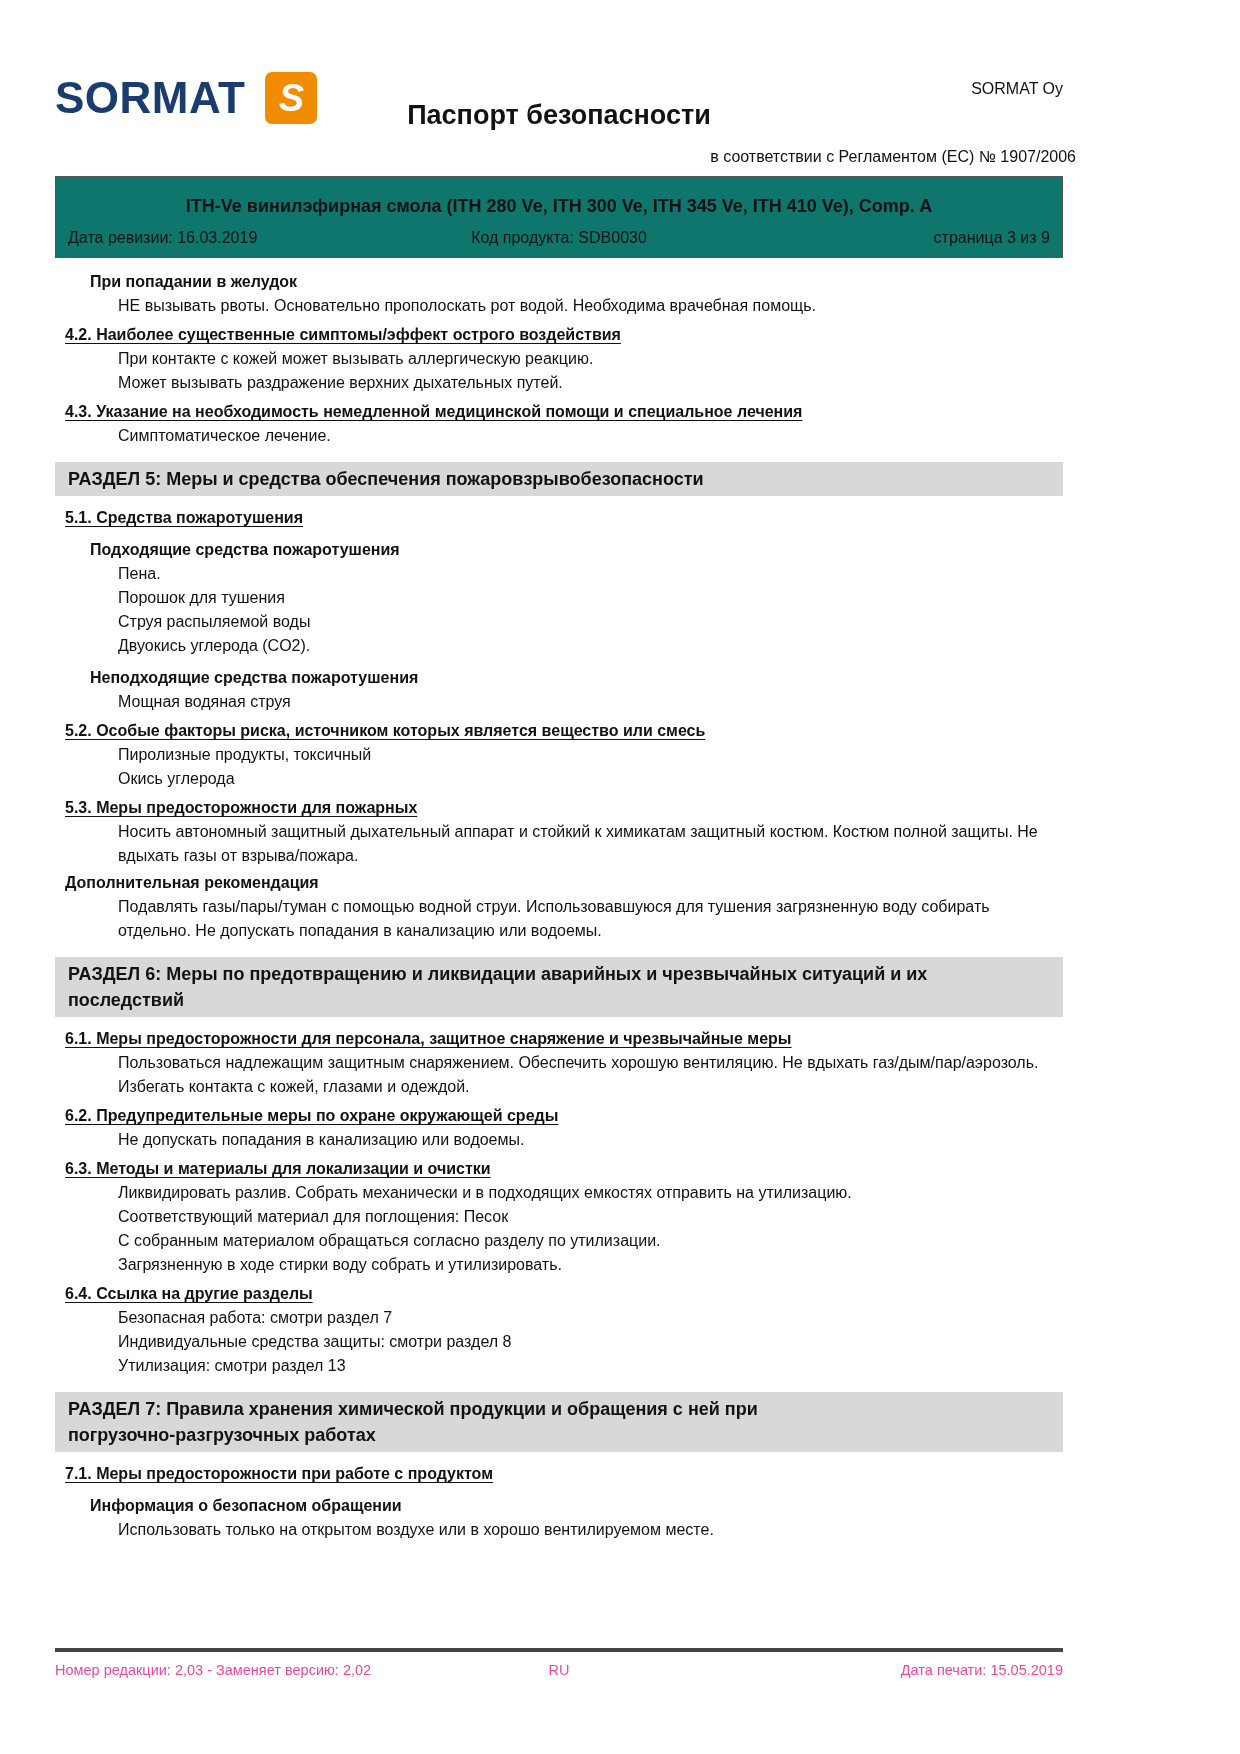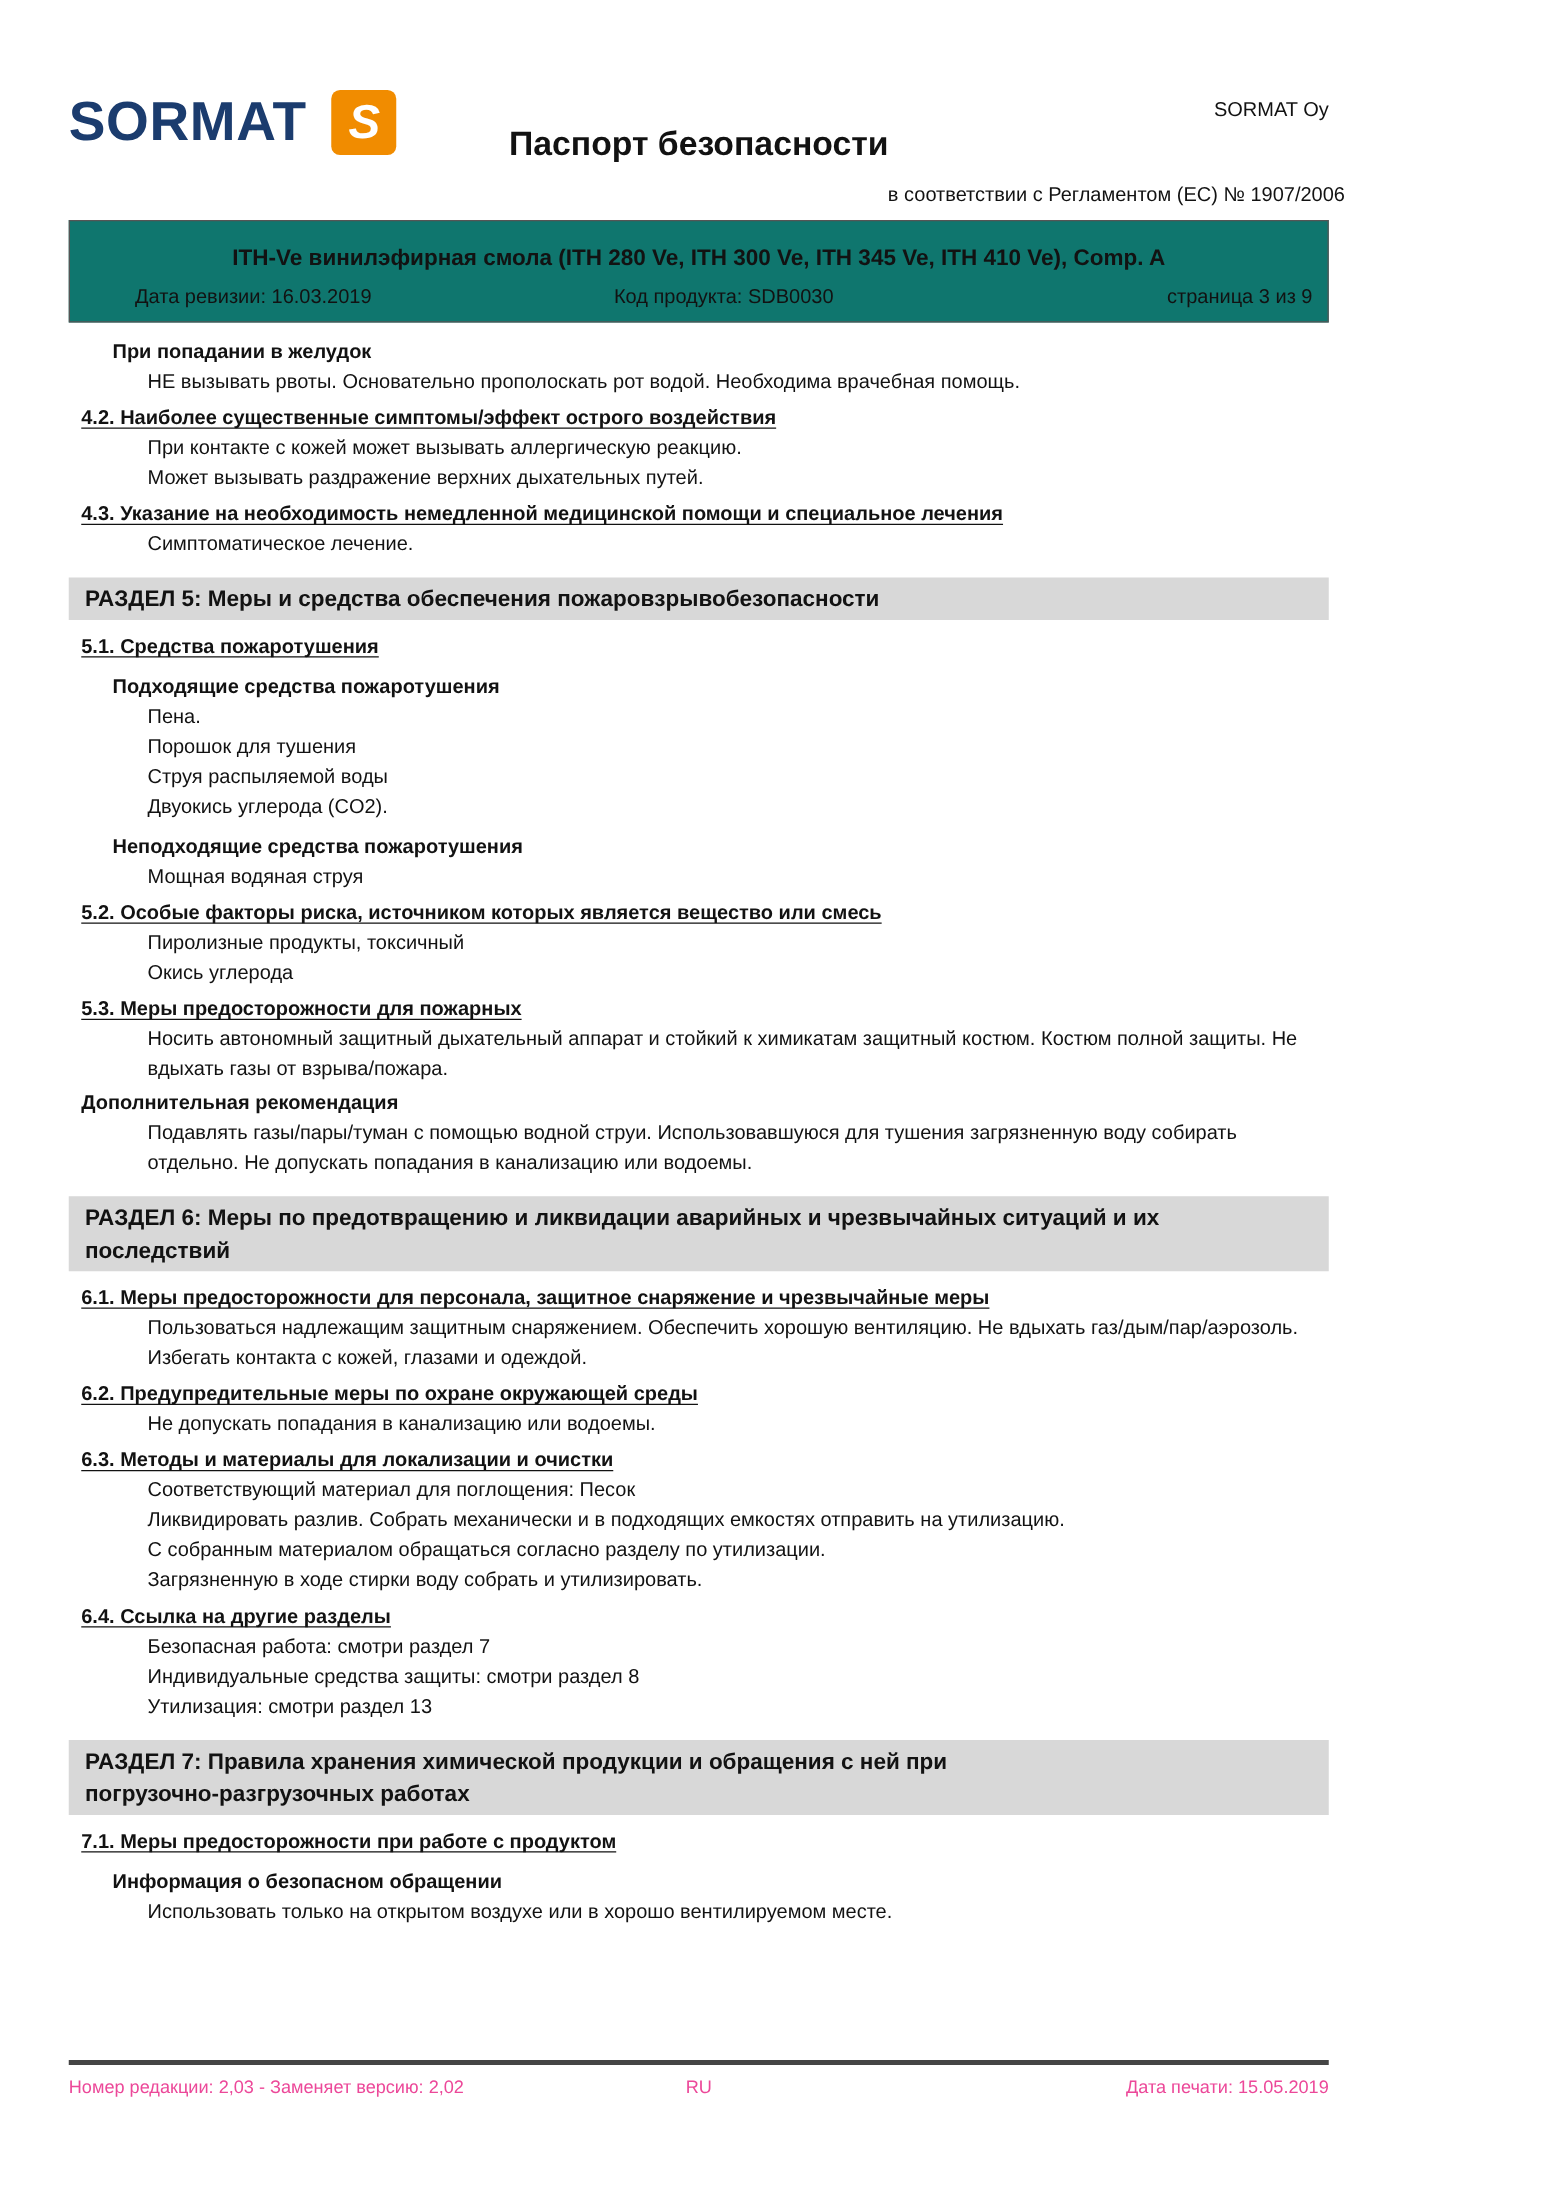--- a/index.html
+++ b/index.html
@@ -20,21 +20,21 @@
   .company { position:absolute; right:177px; top:80px; font-size:16px; }
   .doc-title { position:absolute; left:55px; width:1008px; top:100px; text-align:center;
                font-size:27px; font-weight:bold; }
   .regulation { position:absolute; left:68px; width:1008px; top:148px; text-align:right; font-size:16px; }
 
   
   .flow { position:absolute; left:55px; top:176px; width:1008px; }
 
   .pbox { border:1px solid #555; background:#0f766e; padding:17px 12px 8px; }
   .pbox-title { font-size:18px; font-weight:bold; text-align:center; line-height:24px; }
-  .pbox-meta { display:flex; margin-top:9px; font-size:16px; line-height:22px;margin-left:40px; }
+  .pbox-meta { display:flex; margin-top:9px; font-size:16px; line-height:22px; }
   .pm-left  { flex:1; text-align:left; }
   .pm-mid   { flex:1; text-align:center; }
   .pm-right { flex:1; text-align:right; }
 
   .h-sub   { font-size:16px; font-weight:bold; line-height:24px; margin:8px 0 0 35px; }
   .h-num   { font-size:16px; font-weight:bold; line-height:24px; margin:5px 0 0 10px;
              text-decoration:underline; text-underline-offset:3px; }
   .h-plain { font-size:16px; font-weight:bold; line-height:24px; margin:3px 0 0 10px; }
   .txt     { font-size:16px; line-height:24px; margin-left:63px; width:932px; }
   .bar     { background:#d8d8d8; margin:14px 0 10px 0; padding:4px 13px;
@@ -112,22 +112,22 @@
       <div>последствий</div>
     </div>
 
     <h2 class="h-num">6.1. Меры предосторожности для персонала, защитное снаряжение и чрезвычайные меры</h2>
     <p class="txt">Пользоваться надлежащим защитным снаряжением. Обеспечить хорошую вентиляцию. Не вдыхать газ/дым/пар/аэрозоль. Избегать контакта с кожей, глазами и одеждой.</p>
 
     <h2 class="h-num">6.2. Предупредительные меры по охране окружающей среды</h2>
     <p class="txt">Не допускать попадания в канализацию или водоемы.</p>
 
     <h2 class="h-num">6.3. Методы и материалы для локализации и очистки</h2>
+    <p class="txt">Ликвидировать разлив. Собрать механически и в подходящих емкостях отправить на утилизацию.</p>
     <p class="txt">Соответствующий материал для поглощения: Песок</p>
-    <p class="txt">Ликвидировать разлив. Собрать механически и в подходящих емкостях отправить на утилизацию.</p>
     <p class="txt">С собранным материалом обращаться согласно разделу по утилизации.</p>
     <p class="txt">Загрязненную в ходе стирки воду собрать и утилизировать.</p>
 
     <h2 class="h-num">6.4. Ссылка на другие разделы</h2>
     <p class="txt">Безопасная работа: смотри раздел 7</p>
     <p class="txt">Индивидуальные средства защиты: смотри раздел 8</p>
     <p class="txt">Утилизация: смотри раздел 13</p>
 
     <div class="bar">
       <div>РАЗДЕЛ 7: Правила хранения химической продукции и обращения с ней при</div>

